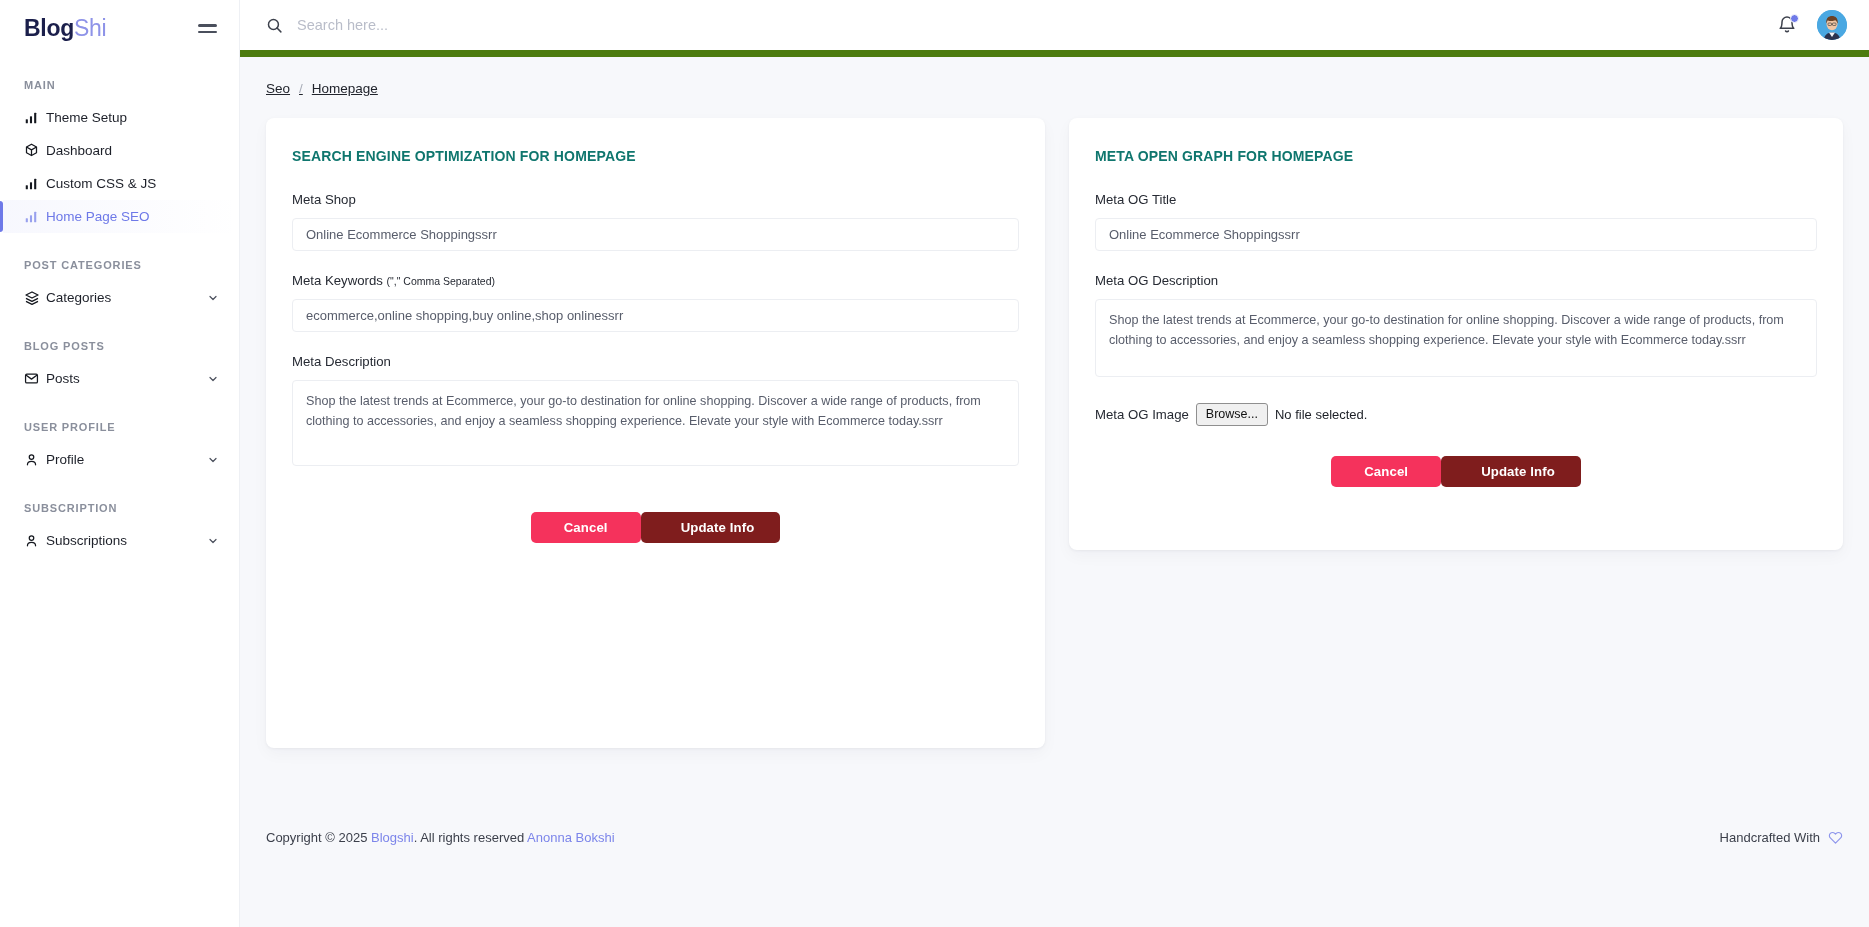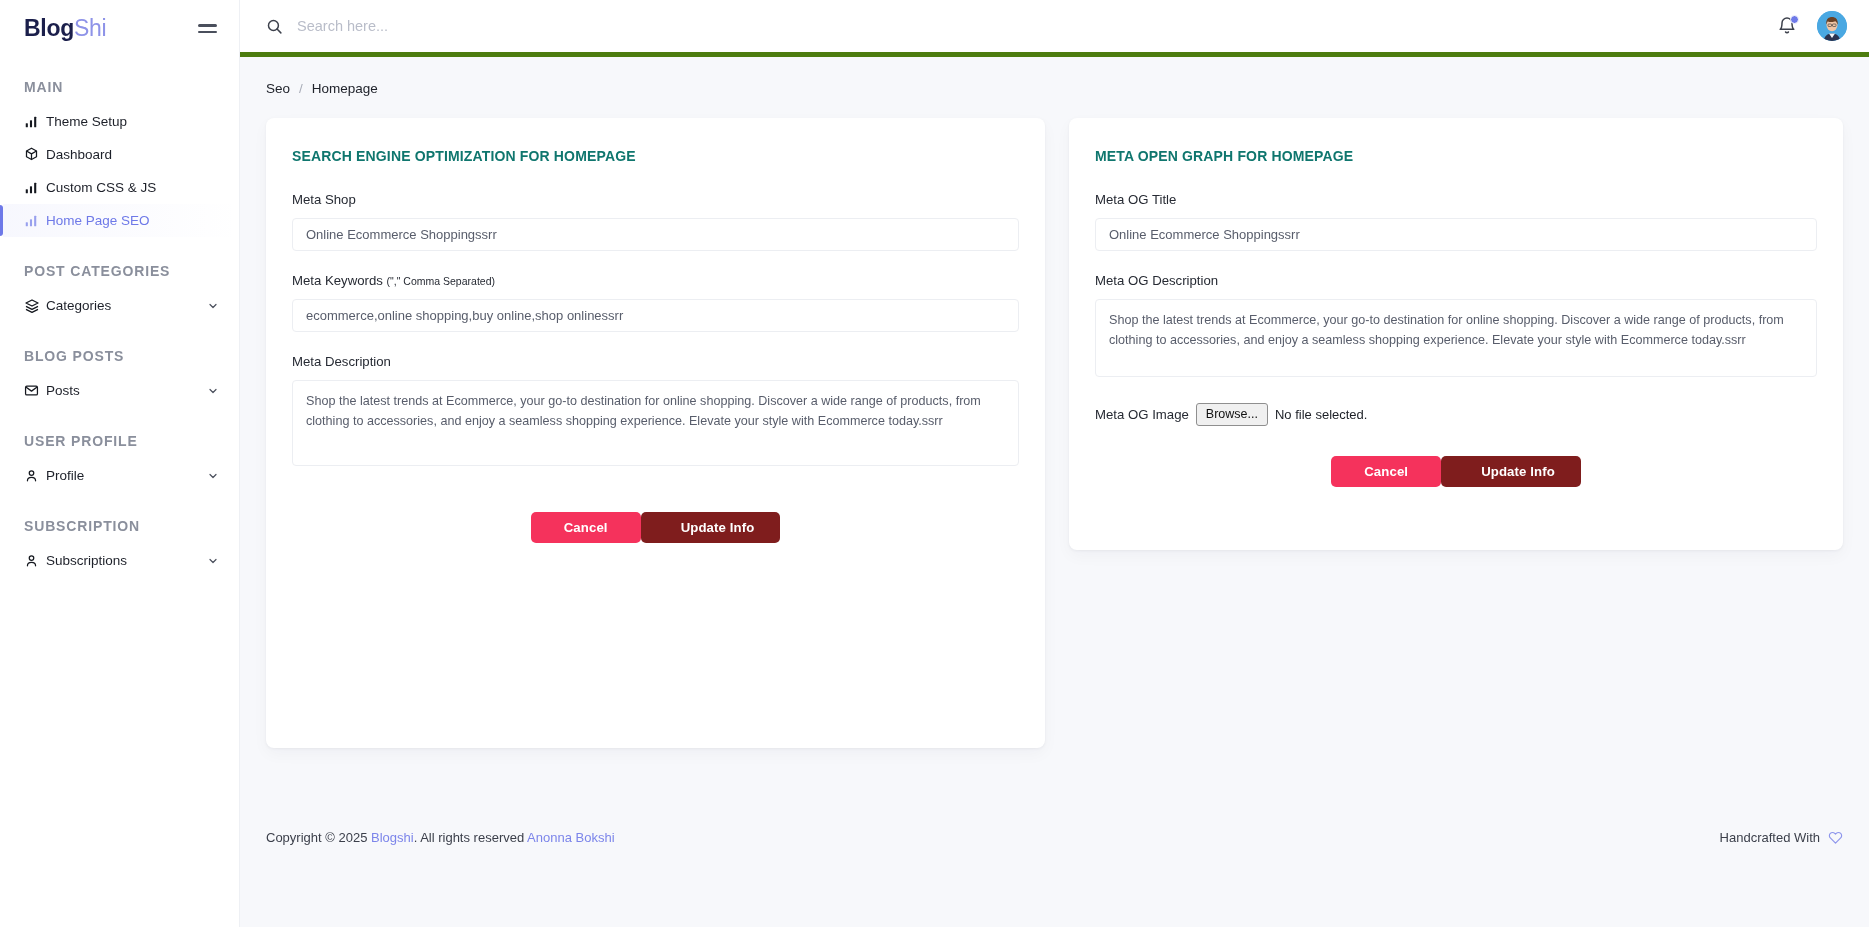--- a/index.html
+++ b/index.html
@@ -27,21 +27,21 @@
     background: #ffffff;
   }
   .brand { font-size: 23px; font-weight: 700; letter-spacing: -0.3px; }
   .brand .b1 { color: #1b1f4b; }
   .brand .b2 { color: #8e93e8; font-weight: 400; }
   .hamburger { display: flex; flex-direction: column; gap: 4px; cursor: pointer; padding: 4px 2px; }
   .hamburger span { display: block; width: 19px; height: 2.4px; background: #4a4f5c; border-radius: 2px; }
 
   .sb-scroll { padding-top: 22px; }
   .sb-group-label {
-    font-size: 14px; font-weight: 700; letter-spacing: 0.85px;
+    font-size: 11px; font-weight: 700; letter-spacing: 0.85px;
     color: #8a8f9c; text-transform: uppercase;
     padding: 0 0 10px 24px;
   }
   .sb-group { margin-bottom: 14px; }
   .sb-item {
     position: relative;
     display: flex; align-items: center;
     height: 33px;
     padding: 0 20px 0 24px;
     color: #1d2029; font-size: 13.5px;
@@ -65,21 +65,21 @@
     background: linear-gradient(90deg, rgba(110,121,232,0.055), rgba(110,121,232,0));
     pointer-events: none;
   }
   .sb-gap { height: 12px; }
 
   
   .topbar {
     position: absolute; left: 240px; top: 0;
     width: 1629px; height: 57px;
     background: #ffffff;
-    border-bottom: 5px solid #4d7c0f;
+    border-bottom: 7px solid #4d7c0f;
     display: flex; align-items: center;
     padding: 0 22px 0 26px;
   }
   .search-wrap { display: flex; align-items: center; gap: 14px; flex: 1; }
   .search-ico { color: #3d414c; display: flex; }
   .search-input {
     border: none; outline: none; background: transparent;
     font-family: "Liberation Sans", sans-serif;
     font-size: 14.5px; color: #2a2d36; width: 420px;
   }
@@ -100,21 +100,21 @@
   
   .main {
     position: absolute; left: 240px; top: 57px;
     width: 1629px; height: 870px;
     background: #f7f8fb;
     overflow: hidden;
   }
   .breadcrumb {
     display: flex; align-items: center; gap: 9px;
     padding: 24px 0 0 26px;
-    font-size: 13.5px; color: #21242c;
+    font-size: 13.5px; color: #21242c; text-decoration: underline;
   }
   .breadcrumb .sep { color: #a9adb8; }
   .breadcrumb a { color: #21242c; text-decoration: none; }
 
   .cards {
     display: flex; gap: 24px;
     padding: 22px 26px 0 26px;
     align-items: flex-start;
   }
   .card {

